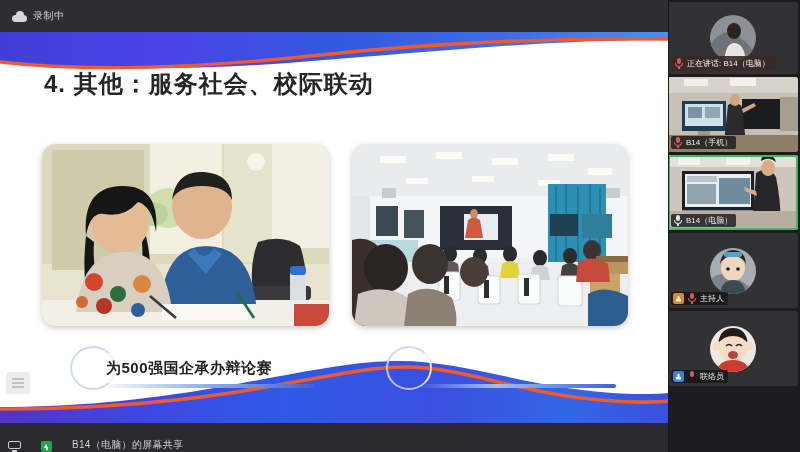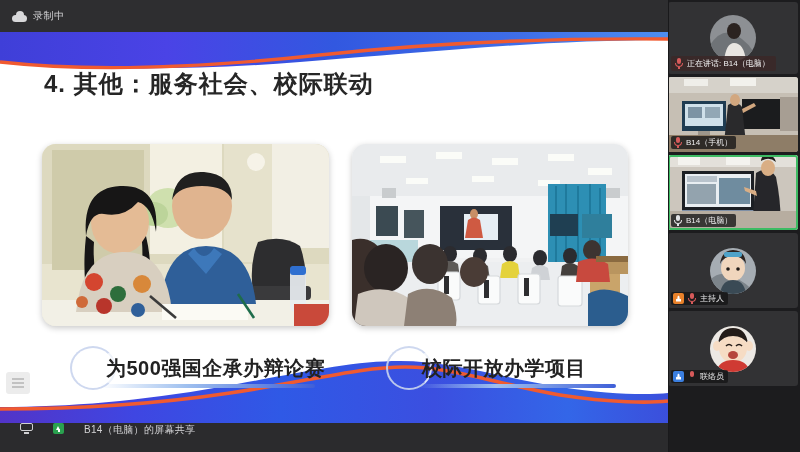--- a/index.html
+++ b/index.html
@@ -84,21 +84,21 @@
     position: absolute; left: 0; top: -2px;
     width: 46px; height: 44px;
     border: 2px solid #c9d4ee;
     border-right-color: #eef2fa;
     border-radius: 50%;
     opacity: .9;
   }
   .cap-text {
     position: relative; z-index: 2;
     margin-left: 36px;
-    font-size: 20px; font-weight: 700; color: #222;
+    font-size: 15px; font-weight: 700; color: #222;
     letter-spacing: .5px;
     white-space: nowrap;
   }
   .cap-rule {
     position: absolute; left: 30px; bottom: 0px; height: 4px;
     width: 215px;
     border-radius: 2px;
     background: linear-gradient(90deg, rgba(255,255,255,0) 0%, #9fc0ef 40%, #3f5fd8 100%);
   }
   .caption.right .cap-rule { width: 200px; }
@@ -113,22 +113,22 @@
   }
   .slide-widget i {
     display: block; width: 12px; height: 2px; background: #c2c2c2;
   }
 
   
   .bottombar {
     position: absolute; left: 0; bottom: 0;
     width: 668px; height: 29px;
     background: #2b2b2d;
-    display: flex; align-items: flex-start; gap: 20px;
-    padding-left: 20px;
+    display: flex; align-items: flex-end; gap: 20px;
+    padding-left: 8px;
     z-index: 6;
   }
   .mon-icon { width: 13px; height: 11px; position: relative; }
   .mon-icon::before {
     content: ""; position: absolute; inset: 0 0 3px 0;
     border: 1.4px solid #d0d0d2; border-radius: 2px;
   }
   .mon-icon::after {
     content: ""; position: absolute; left: 4px; bottom: 0;
     width: 5px; height: 2px; background: #d0d0d2;
@@ -423,21 +423,20 @@
       </div>
 
       <div class="caption left">
         <span class="cap-ellipse"></span>
         <span class="cap-rule"></span>
         <span class="cap-text">为500强国企承办辩论赛</span>
       </div>
       <div class="caption right">
         <span class="cap-ellipse"></span>
         <span class="cap-rule"></span>
-        <span class="cap-text">校际开放办学项目</span>
       </div>
 
       <div class="slide-widget">
         <i></i>
         <i></i>
         <i></i>
       </div>
     </div>
   </div>
 

